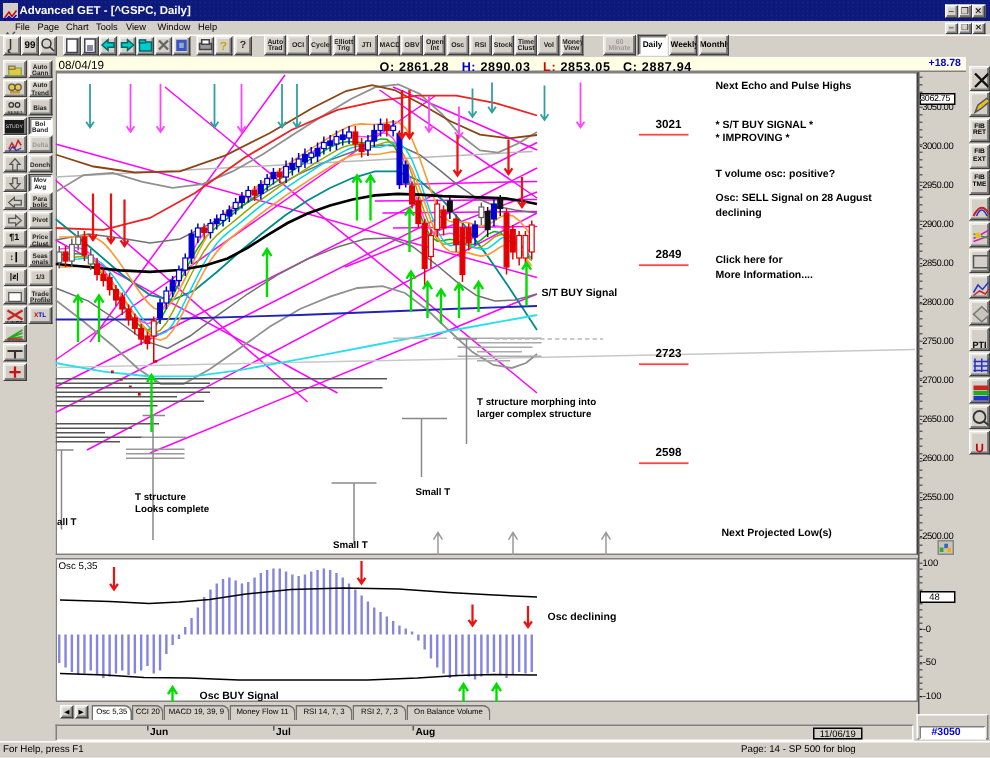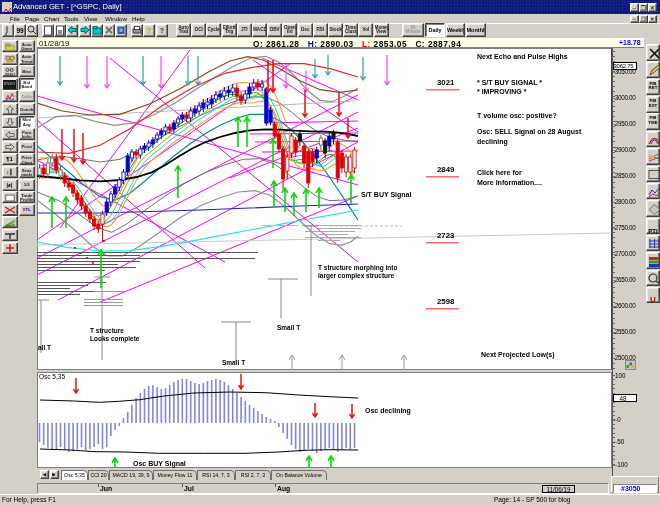--- a/index.html
+++ b/index.html
@@ -1,18 +1,18 @@
 <!DOCTYPE html>
 <html><head><meta charset="utf-8"><style>*{margin:0;padding:0;box-sizing:border-box}body{width:660px;height:505px;position:relative;overflow:hidden;background:#d4d0c8;font-family:"Liberation Sans",sans-serif;-webkit-font-smoothing:antialiased}.ab{position:absolute}.btn{position:absolute;background:#d4d0c8;border:1px solid;border-color:#ffffff #404040 #404040 #ffffff;box-shadow:inset -1px -1px 0 #808080,inset 1px 1px 0 #ece9e2;overflow:hidden}.btnp{position:absolute;background:#ffffff;border:1px solid;border-color:#404040 #ffffff #ffffff #404040;box-shadow:inset 1px 1px 0 #808080;overflow:hidden}.t{position:absolute;white-space:nowrap}</style></head><body>
 <div class="ab" style="left:0;top:0;width:660px;height:14px;background:#0d1a7c;background-image:radial-gradient(#27338f 0.5px, transparent 0.6px);background-size:3px 3px"></div>
 <div class="ab" style="left:2px;top:2px;width:10px;height:10px;background:#d4d0c8"><svg width="10" height="10">
       <polyline points="1,7 4,3 6,6 9,2" fill="none" stroke="#cc0000"></polyline>
       <polyline points="1,9 4,6 6,8 9,5" fill="none" stroke="#0000cc"></polyline>
     </svg></div>
-<div class="t" style="left:13px;top:2px;font-size:7.6px;font-weight:normal;color:#fff">Advanced GET - [^GSPC, Daily]</div>
+<div class="t" style="left:13px;top:2px;font-size:7.6px;font-weight:bold;color:#fff">Advanced GET - [^GSPC, Daily]</div>
 <div class="btn" style="left:630px;top:2.5px;width:8.5px;height:9px;font-size:6px;text-align:center;line-height:8px">–</div>
 <div class="btn" style="left:639px;top:2.5px;width:8.5px;height:9px;font-size:6px;text-align:center;line-height:8px">❐</div>
 <div class="btn" style="left:648px;top:2.5px;width:8.5px;height:9px;font-size:6px;text-align:center;line-height:8px">✕</div>
 <div class="ab" style="left:0;top:14px;width:660px;height:9px;background:#d4d0c8"></div>
 <div class="ab" style="left:2px;top:15px;width:9px;height:7px"><svg width="9" height="7">
       <polyline points="0,5 3,1 5,4 8,0" fill="none" stroke="#555"></polyline>
     </svg></div>
 <div class="t" style="left:10px;top:15px;font-size:6.2px;color:#000">File</div>
 <div class="t" style="left:25px;top:15px;font-size:6.2px;color:#000">Page</div>
 <div class="t" style="left:44px;top:15px;font-size:6.2px;color:#000">Chart</div>
@@ -100,21 +100,21 @@
 <div class="btn" style="left:312.7999999999999px;top:22.5px;width:15px;height:14px;font-size:4.6px;text-align:center;line-height:4.8px;padding-top:4px;font-weight:bold;color:#222">RSI</div>
 <div class="btn" style="left:327.9999999999999px;top:22.5px;width:15px;height:14px;font-size:4.6px;text-align:center;line-height:4.8px;padding-top:4px;font-weight:bold;color:#222">Stock</div>
 <div class="btn" style="left:343.1999999999999px;top:22.5px;width:15px;height:14px;font-size:4.6px;text-align:center;line-height:4.8px;padding-top:2px;font-weight:bold;color:#222">Time<br>Clust</div>
 <div class="btn" style="left:358.39999999999986px;top:22.5px;width:15px;height:14px;font-size:4.6px;text-align:center;line-height:4.8px;padding-top:4px;font-weight:bold;color:#222">Vol</div>
 <div class="btn" style="left:373.59999999999985px;top:22.5px;width:15px;height:14px;font-size:4.6px;text-align:center;line-height:4.8px;padding-top:2px;font-weight:bold;color:#222">Money<br>View</div>
 <div class="btn" style="left:402px;top:22.5px;width:22px;height:14px;font-size:4.6px;text-align:center;padding-top:2px;line-height:4.8px;color:#9a9a9a;font-weight:bold">60<br>Minute</div>
 <div class="btnp" style="left:425px;top:22.5px;width:20px;height:14px;font-size:5.5px;text-align:center;line-height:13px;font-weight:bold">Daily</div>
 <div class="btn" style="left:446px;top:22.5px;width:19px;height:14px;font-size:5.5px;text-align:center;line-height:13px;font-weight:bold">Weekly</div>
 <div class="btn" style="left:465.5px;top:22.5px;width:20px;height:14px;font-size:5.5px;text-align:center;line-height:13px;font-weight:bold">Monthly</div>
 <div class="ab" style="left:37px;top:38px;width:623px;height:10px;background:#ffffe6;border-bottom:1px solid #808080"></div>
-<div class="t" style="left:39px;top:39px;font-size:7.8px">01/28/19</div>
+<div class="t" style="left:39px;top:39px;font-size:7.8px">08/04/19</div>
 <div class="t" style="left:253px;top:38.5px;font-size:8.4px;font-weight:bold;letter-spacing:0.45px"><span>O:</span> 2861.28&nbsp;&nbsp;&nbsp;<span style="color:#0000dd">H:</span> 2890.03&nbsp;&nbsp;&nbsp;<span style="color:#dd0000">L:</span> 2853.05&nbsp;&nbsp;&nbsp;<span>C:</span> 2887.94</div>
 <div class="t" style="left:619px;top:39px;font-size:7px;font-weight:bold;color:#0000dd">+18.78</div>
 <div class="ab" style="left:37px;top:48px;width:575px;height:322px;background:#fff;border:1px solid #808080;border-right:1px solid #404040"></div>
 <div class="ab" style="left:37px;top:370px;width:575px;height:2px;background:#d4d0c8"></div>
 <div class="ab" style="left:37px;top:372px;width:575px;height:96px;background:#fff;border:1px solid #808080"></div>
 <div class="ab" style="left:0;top:38px;width:37px;height:455px;background:#d4d0c8"></div>
 <div class="btn" style="left:1.5px;top:40.0px;width:16px;height:12px;text-align:center;overflow:hidden">
     <svg width="12" height="10" viewBox="0 0 12 12" style="display:block;margin:0.5px auto 0">
       <rect x="1" y="4" width="10" height="6" fill="#e8c840" stroke="#7a5"></rect>
       <rect x="1" y="2.5" width="5" height="2.5" fill="#e8c840" stroke="#775"></rect>

